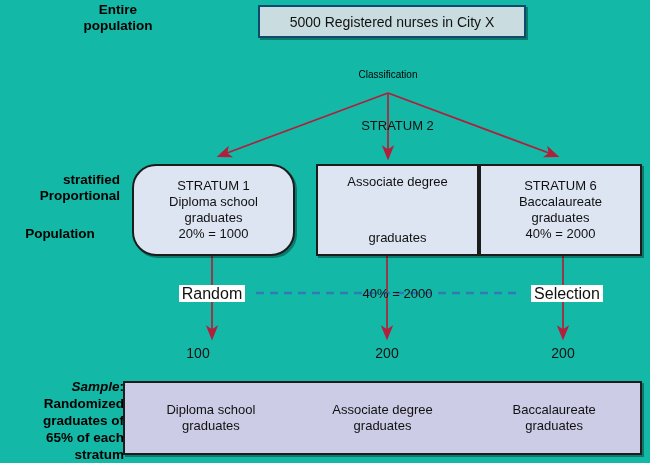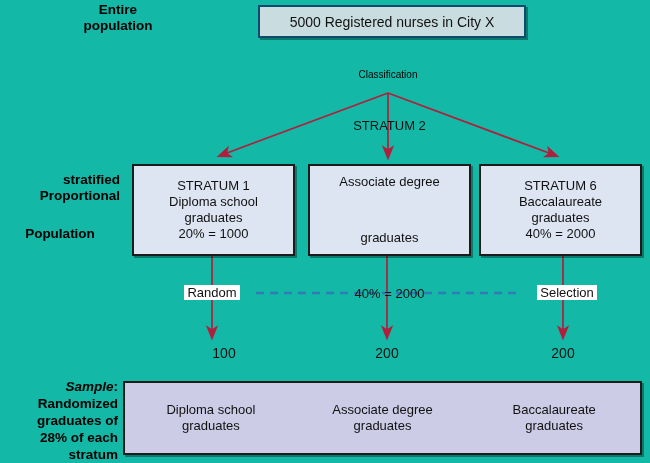--- a/index.html
+++ b/index.html
@@ -35,21 +35,21 @@
   #label-proportional {
     left: 0px; top: 172px; width: 120px;
     text-align: right;
     line-height: 16px;
   }
   #label-population {
     left: 0px; top: 226px; width: 120px;
     text-align: center;
   }
   #label-sample {
-    left: 0px; top: 378px; width: 118px;
+    left: 6px; top: 378px; width: 118px;
     text-align: right;
     line-height: 17px;
   }
   #label-sample .italic-word {
     font-style: italic;
   }
 
   
   #box-population {
     left: 258px; top: 5px; width: 264px; height: 29px;
@@ -84,49 +84,49 @@
     box-shadow: 2px 2px 0 rgba(0,0,0,0.35);
     display: flex;
     flex-direction: column;
     align-items: center;
     justify-content: center;
     font-size: 13px;
     line-height: 16px;
     color: #111111;
     text-align: center;
   }
-  #box-stratum-1 { left: 132px; width: 159px; }
-  #box-stratum-2 { left: 308px; width: 159px; gap: 40px; }
+  #box-stratum-1 { left: 132px; width: 159px; border-radius: 24px; }
+  #box-stratum-2 { left: 316px; width: 159px; gap: 40px; }
   #box-stratum-3 { left: 479px; width: 159px; }
   .stratum-line { display: block; }
 
   
   .mid-label {
-    font-size: 13px;
+    font-size: 16px;
     text-align: center;
     top: 285px;
     color: #111111;
   }
   #label-random    { left: 170px; width: 84px; }
   #label-selection { left: 522px; width: 90px; }
 
   
   .mid-label span {
     background: #ffffff;
     padding: 0 3px;
   }
 
   
   .count-label {
     font-size: 14px;
     text-align: center;
     top: 345px;
     color: #111111;
   }
-  #count-stratum-1 { left: 194px; width: 60px; }
+  #count-stratum-1 { left: 168px; width: 60px; }
   #count-stratum-2 { left: 357px; width: 60px; }
   #count-stratum-3 { left: 533px; width: 60px; }
 
   
   #box-sample {
     left: 123px; top: 381px; width: 515px; height: 70px;
     background: #cdcce6;
     border: 2px solid #1c1c1c;
     box-shadow: 2px 2px 0 rgba(0,0,0,0.35);
     display: flex;
@@ -215,21 +215,21 @@
   </div>
 
   <div class="abs count-label" id="count-stratum-1">100</div>
   <div class="abs count-label" id="count-stratum-2">200</div>
   <div class="abs count-label" id="count-stratum-3">200</div>
 
   <div class="abs side-label" id="label-sample">
     <div><span class="italic-word">Sample</span><span>:</span></div>
     <div>Randomized</div>
     <div>graduates of</div>
-    <div>28% of each</div>
+    <div>65% of each</div>
     <div>stratum</div>
   </div>
 
   <div class="abs" id="box-sample">
     <div class="sample-cell">
       <span>Diploma school</span>
       <span>graduates</span>
     </div>
     <div class="sample-cell">
       <span>Associate degree</span>

